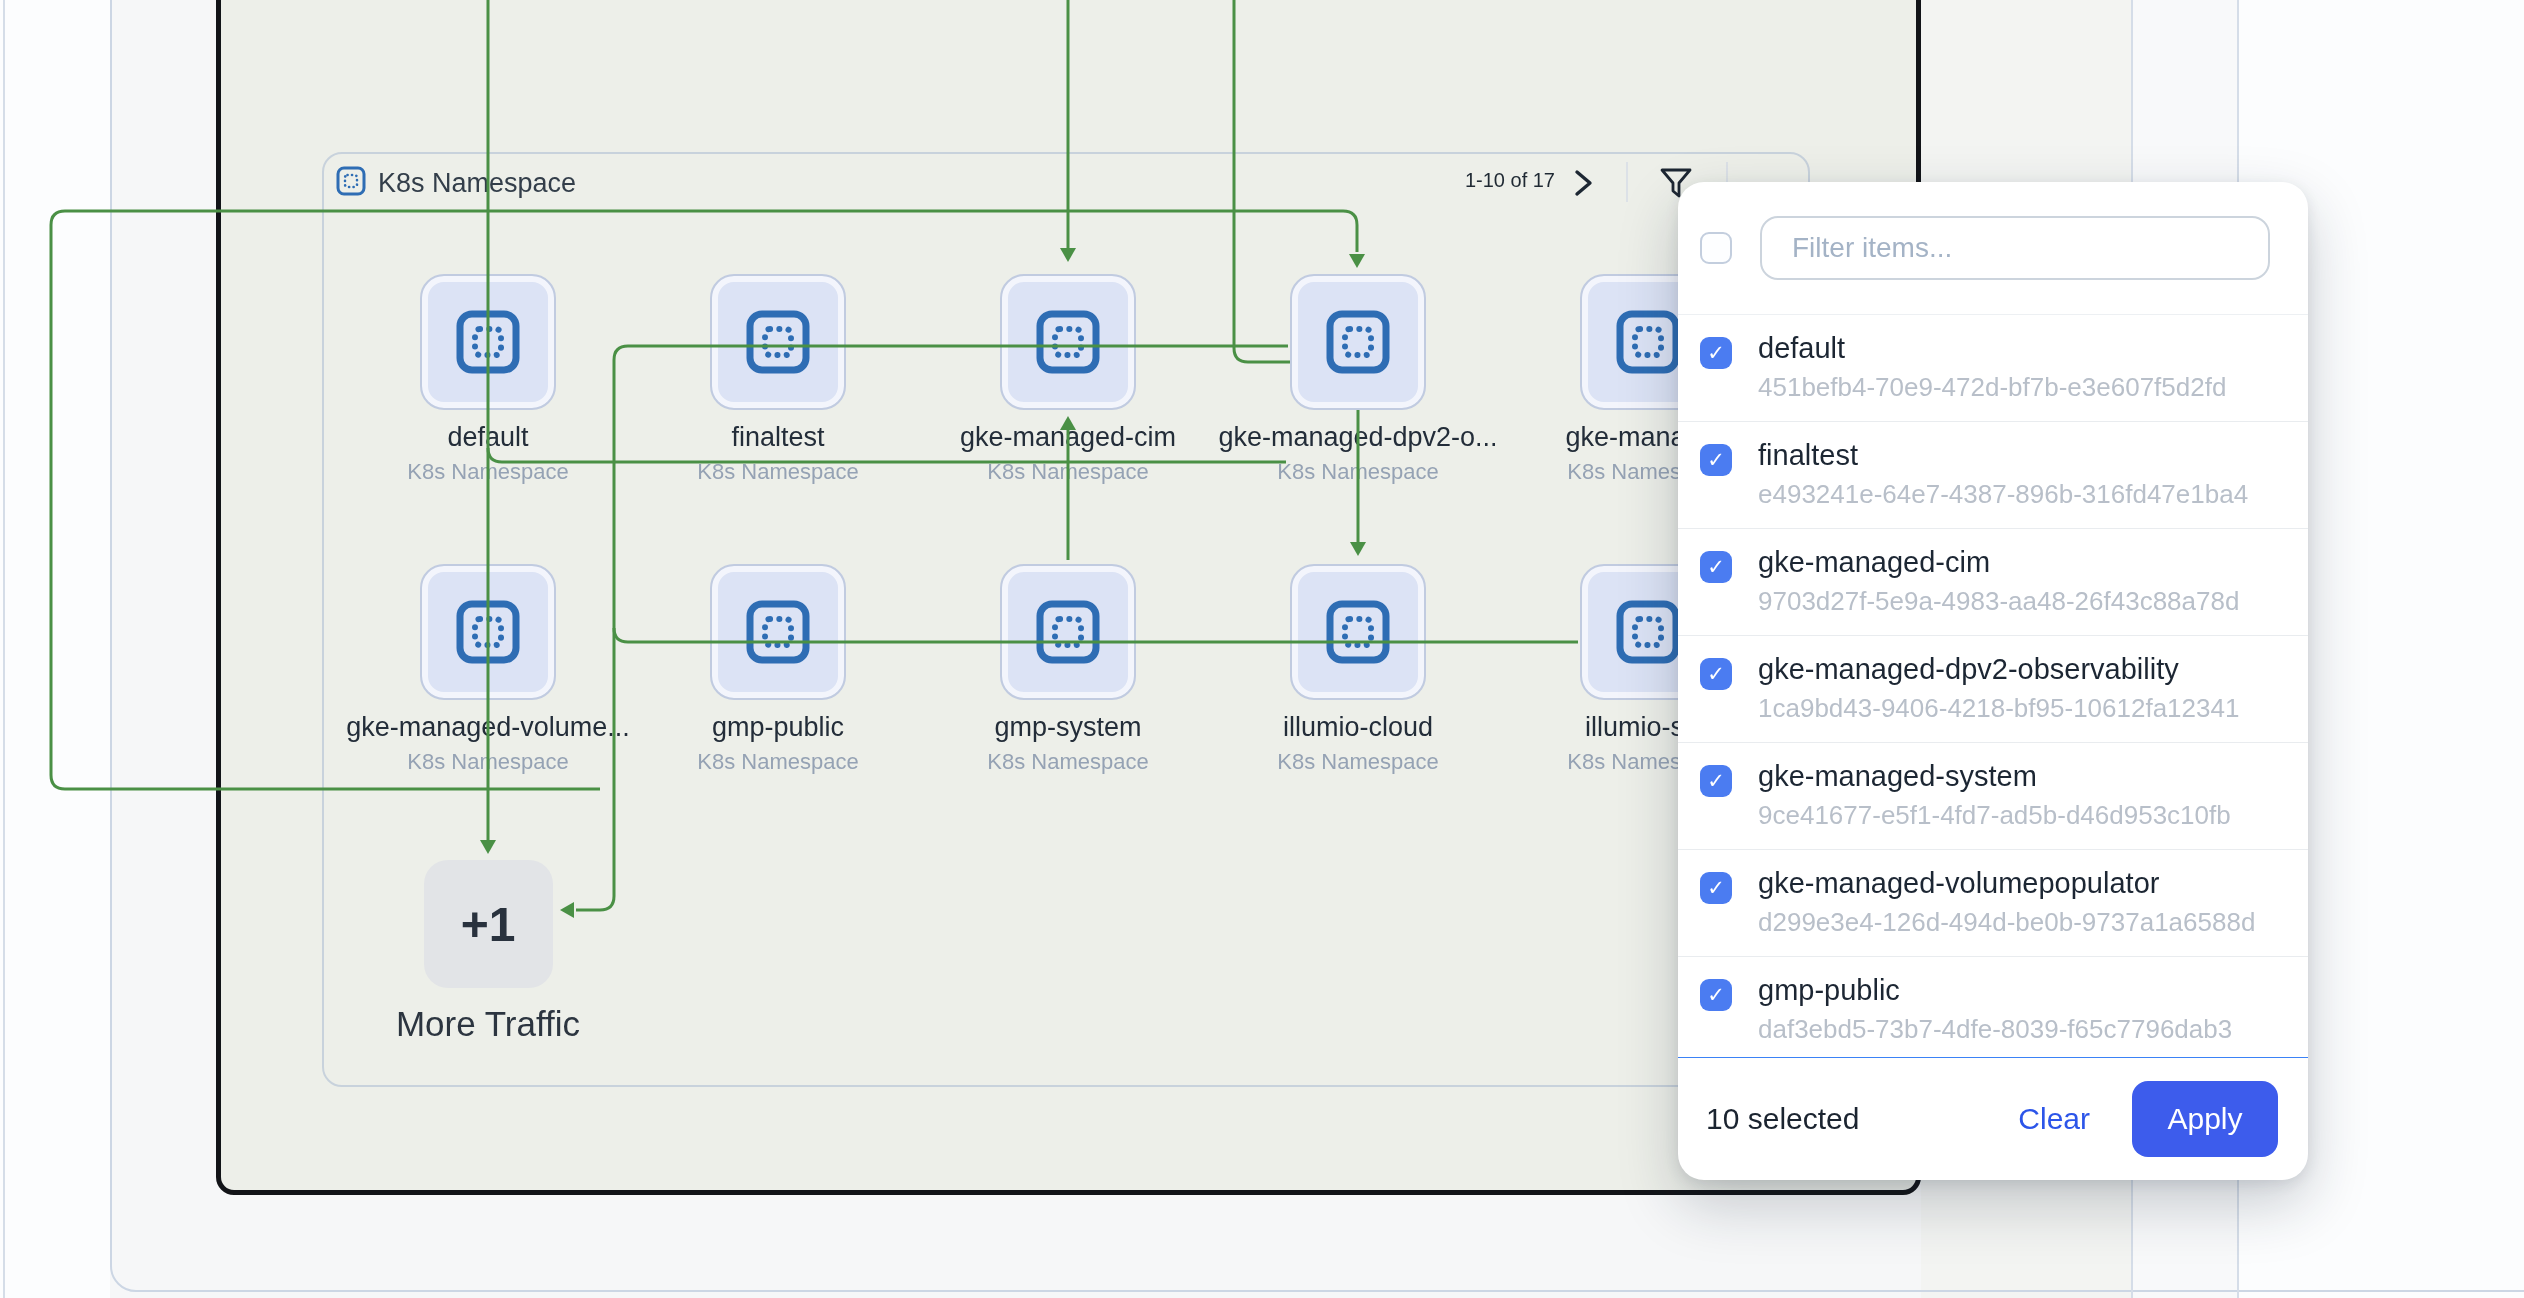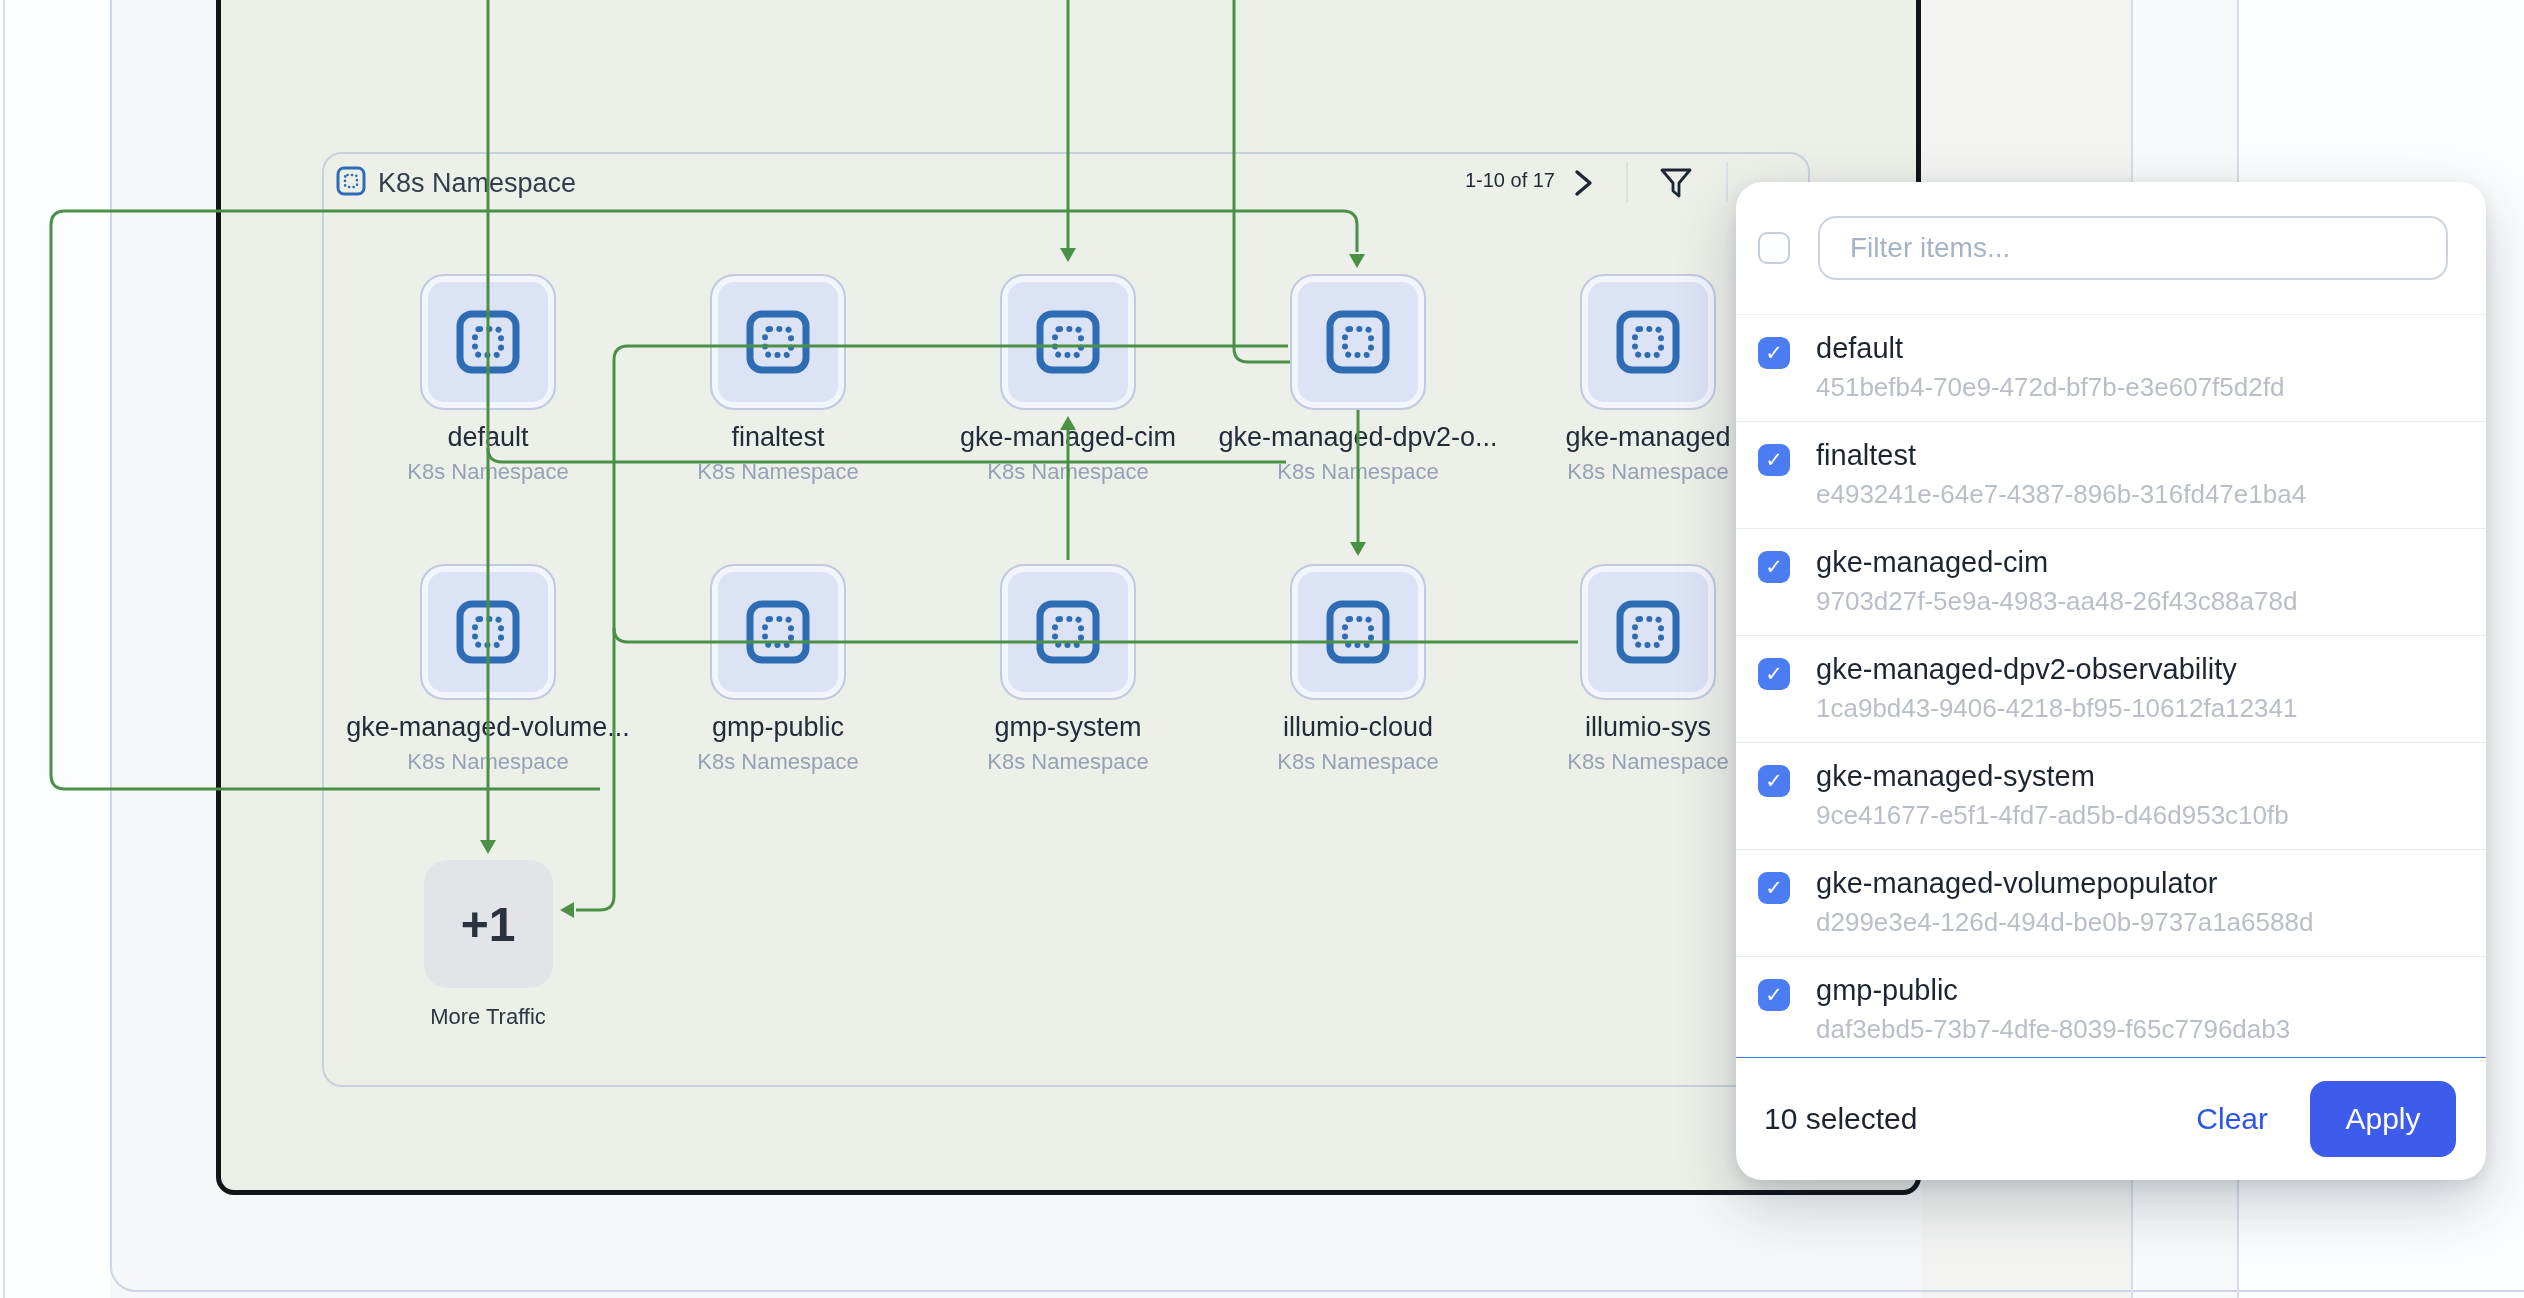--- a/index.html
+++ b/index.html
@@ -40,29 +40,29 @@
           border-radius:24px;box-shadow:inset 0 0 0 6px rgba(255,255,255,.65);
           display:flex;align-items:center;justify-content:center;}
   .node-name{margin-top:12px;font-size:27px;color:#232d39;white-space:nowrap;}
   .node-type{margin-top:6px;font-size:22px;color:#95a2b4;white-space:nowrap;}
   .c1{left:338px;} .c2{left:628px;} .c3{left:918px;} .c4{left:1208px;} .c5{left:1498px;}
   .r1{top:274px;} .r2{top:564px;}
   .more-node{top:860px;}
   .more-box{width:129px;height:128px;margin:0 auto;background:#e2e4e7;border-radius:24px;
           display:flex;align-items:center;justify-content:center;
           font-size:48px;font-weight:bold;color:#29323e;}
-  .more-label{margin-top:16px;font-size:22px;color:#2c3540;}
+  .more-label{margin-top:16px;font-size:35px;color:#2c3540;}
 
   
   #traffic-svg{position:absolute;left:0;top:0;pointer-events:none;}
   .tline{fill:none;stroke:#4a9045;stroke-width:3px;}
   .tarrow{fill:#4a9045;stroke:none;}
 
   
-  #filter-panel{position:absolute;left:1736px;top:182px;width:750px;height:998px;background:#ffffff;
+  #filter-panel{position:absolute;left:1678px;top:182px;width:630px;height:998px;background:#ffffff;
           border-radius:26px;box-shadow:0 24px 60px rgba(25,35,55,.22),0 4px 14px rgba(25,35,55,.10);}
   #panel-header{position:absolute;left:0;top:0;right:0;height:133px;display:flex;align-items:center;
           padding:0 38px 0 22px;gap:28px;border-bottom:1px solid #edf0f3;}
   .cb{width:32px;height:32px;border-radius:9px;flex:0 0 auto;}
   .cb-empty{border:2px solid #c3cede;background:#fdfeff;cursor:pointer;}
   .cb-checked{background:#4b7cf1;color:#ffffff;font-size:21px;line-height:32px;text-align:center;cursor:pointer;}
   #filter-input{flex:1;height:64px;border:2px solid #ccd4dd;border-radius:18px;padding:0 30px;
           font-size:28px;color:#3a4757;outline:none;background:#fff;}
   #filter-input::placeholder{color:#a4b3c6;}
   #panel-list{position:absolute;left:0;top:133px;right:0;bottom:123px;overflow:hidden;}

